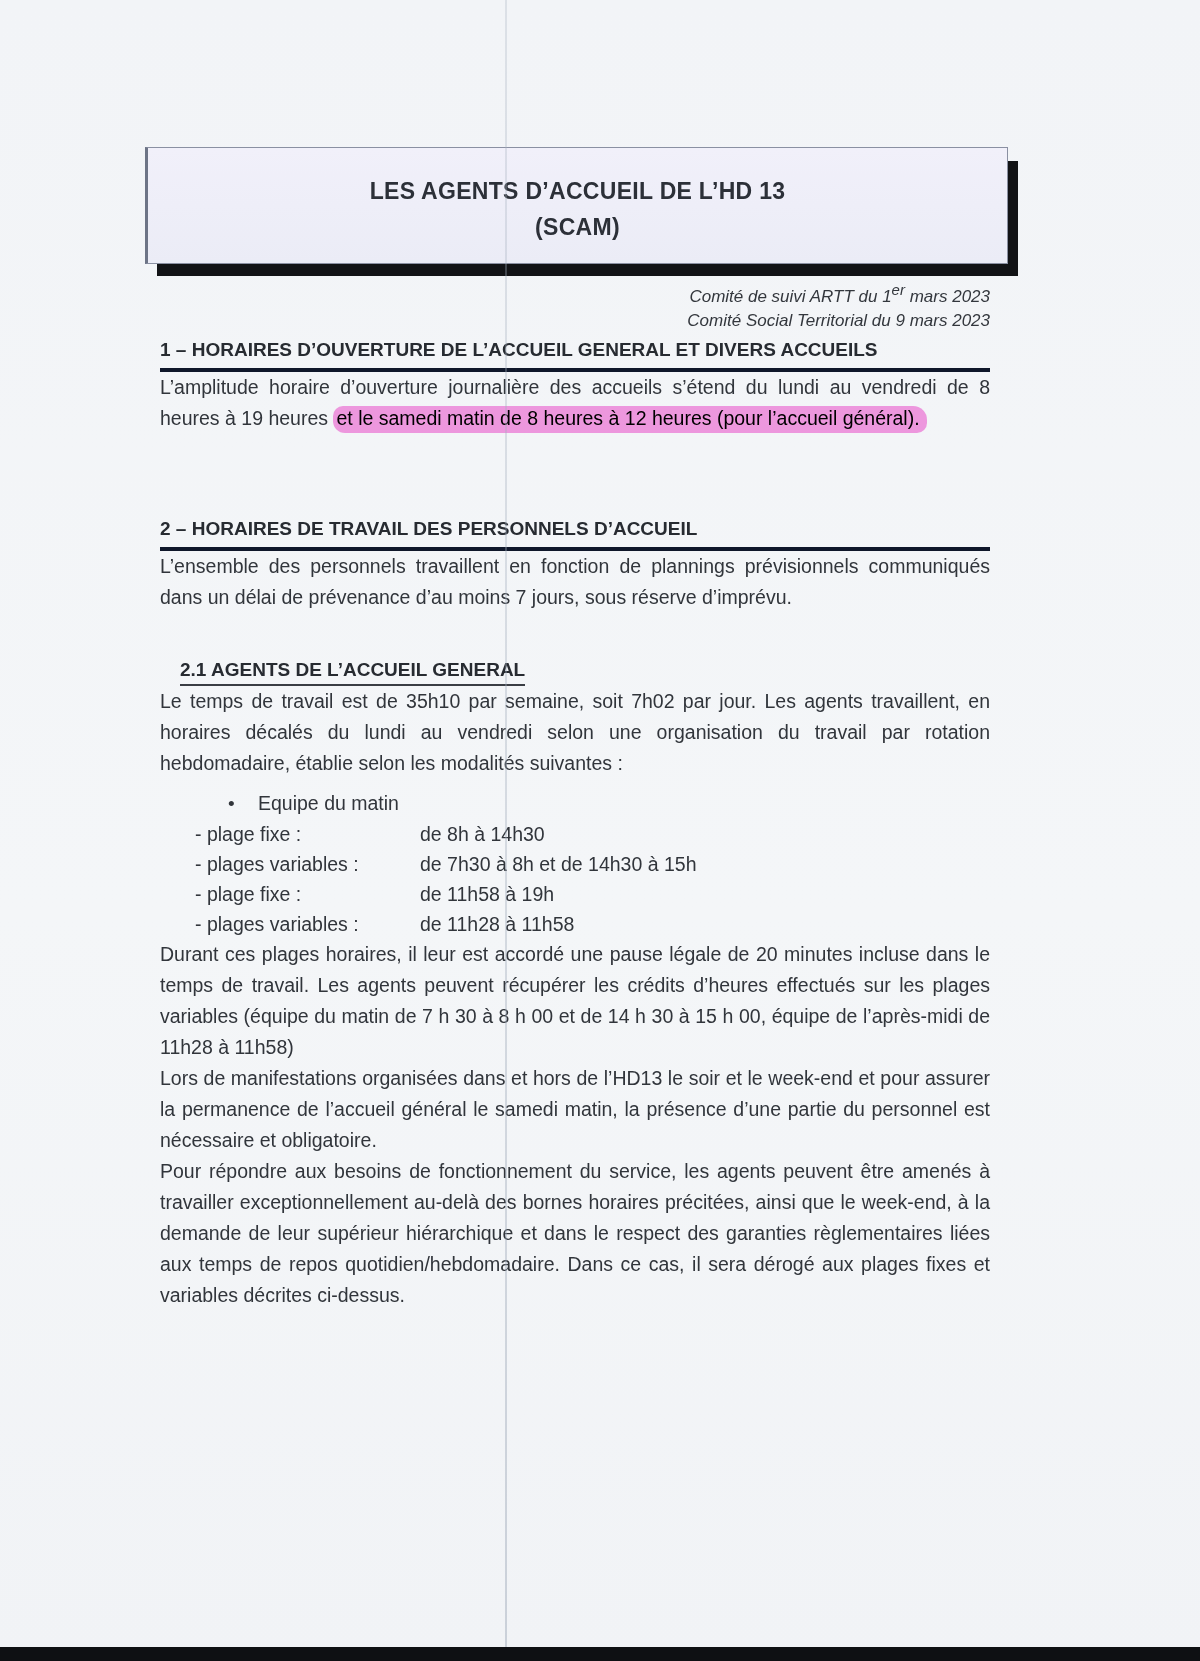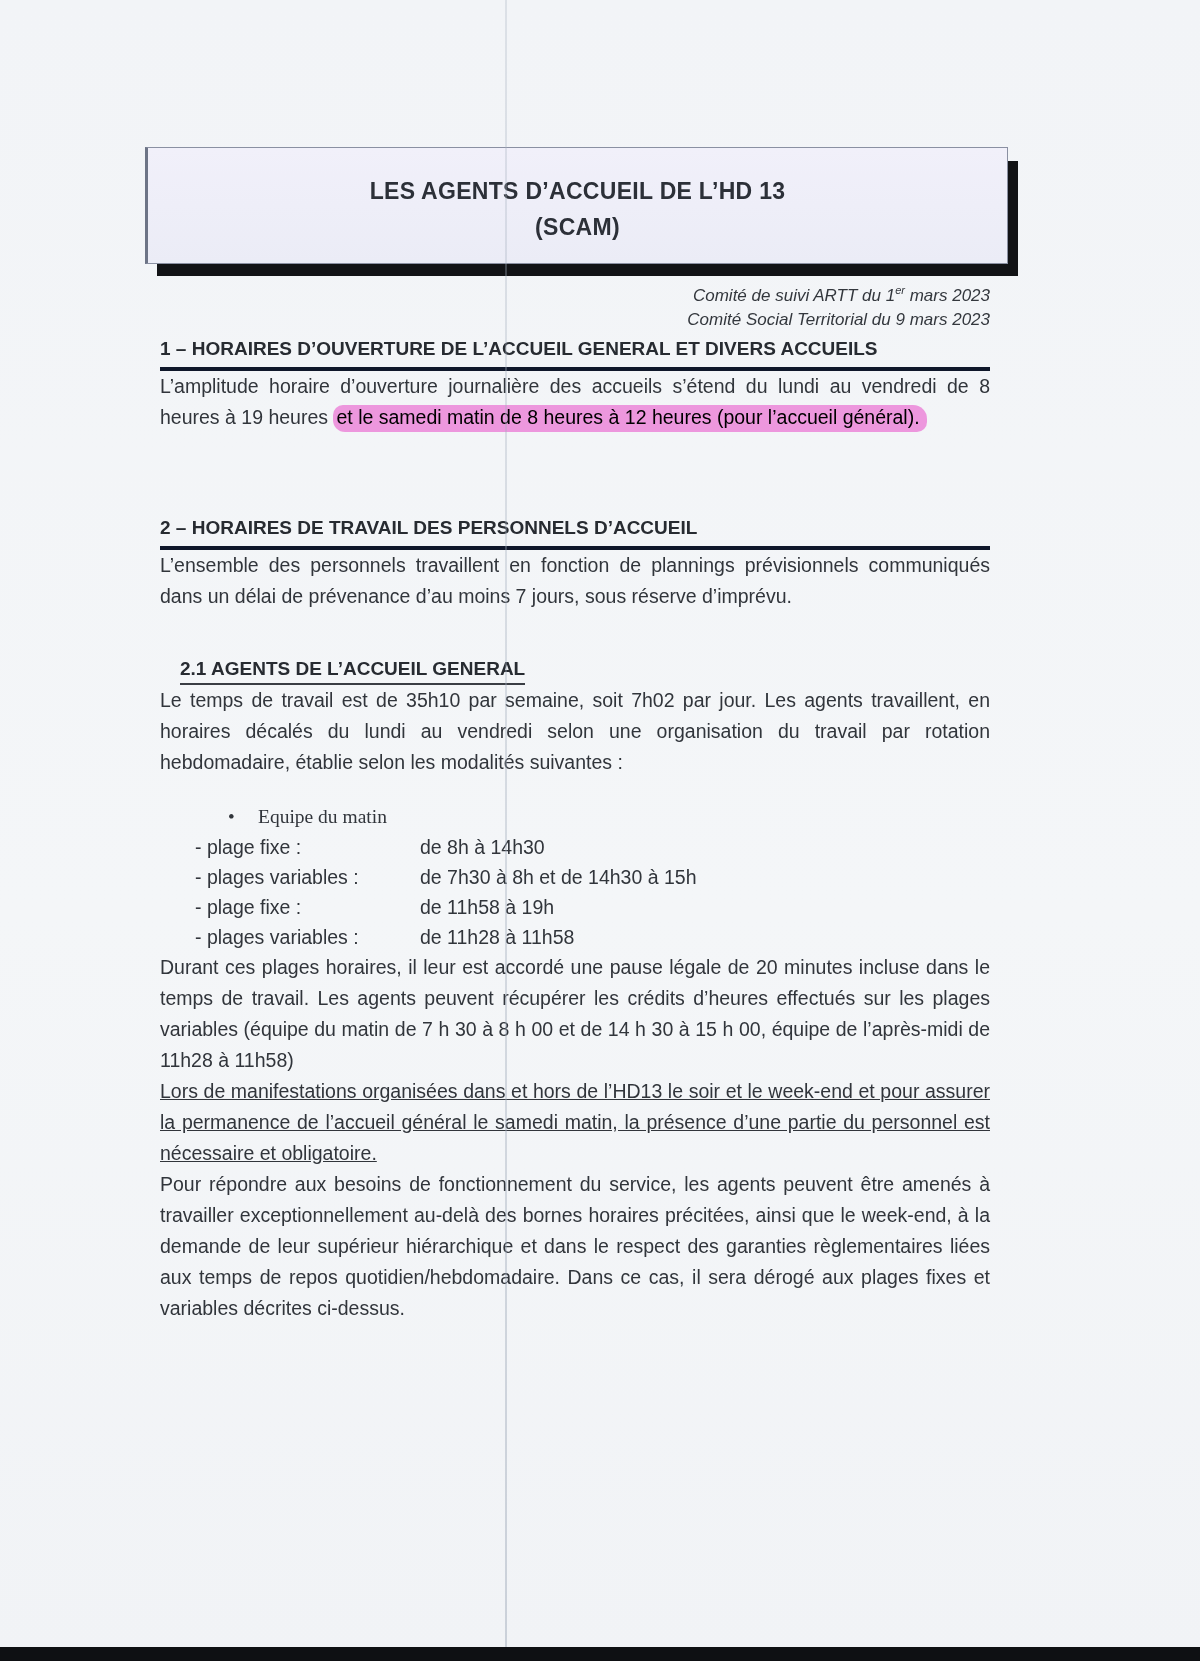--- a/index.html
+++ b/index.html
@@ -55,21 +55,21 @@
     width: 830px;
   }
   .meta {
     margin-top: 14px;
     text-align: right;
     font-style: italic;
     font-size: 17px;
     line-height: 24px;
     color: #33373d;
   }
-  .meta sup { font-size: 11px; }
+  .meta sup { font-size: 15px; }
   .sec-heading {
     margin-top: 6px;
     font-weight: bold;
     font-size: 19px;
     color: #272b31;
     border-bottom: 4px solid #0f172a;
     padding-bottom: 7px;
   }
   .sec-heading.second { margin-top: 84px; }
   .subsec-heading-wrap { margin-top: 46px; }
@@ -85,34 +85,34 @@
   p.doc {
     margin: 0;
     font-size: 19.5px;
     line-height: 31px;
     text-align: justify;
   }
   .p-amplitude { margin-top: 20px; }
   .p-planning { margin-top: 16px; }
   .p-temps { margin-top: 50px; }
   .p-pause { margin-top: 84px; }
-  .p-manifestations { margin-top: 42px; text-decoration: underline; }
+  .p-manifestations { margin-top: 42px; }
   .p-besoins { margin-top: 80px; }
   .hl {
     background: rgba(235,124,214,0.78);
     border-radius: 10px 14px 10px 12px;
     padding: 1px 7px 4px 3px;
     box-decoration-break: slice;
   }
   .bullet-line {
     margin-left: 68px;
     font-size: 19.5px;
     line-height: 30px;
   }
-  .bullet-line.first { margin-top: 24px; font-family: Liberation Serif, serif; }
+  .bullet-line.first { margin-top: 9px; }
   .bullet-line.second { margin-top: 24px; }
   .bullet-glyph {
     display: inline-block;
     width: 30px;
     font-size: 19px;
   }
   .sched-row {
     display: flex;
     margin-left: 35px;
     font-size: 19.5px;

